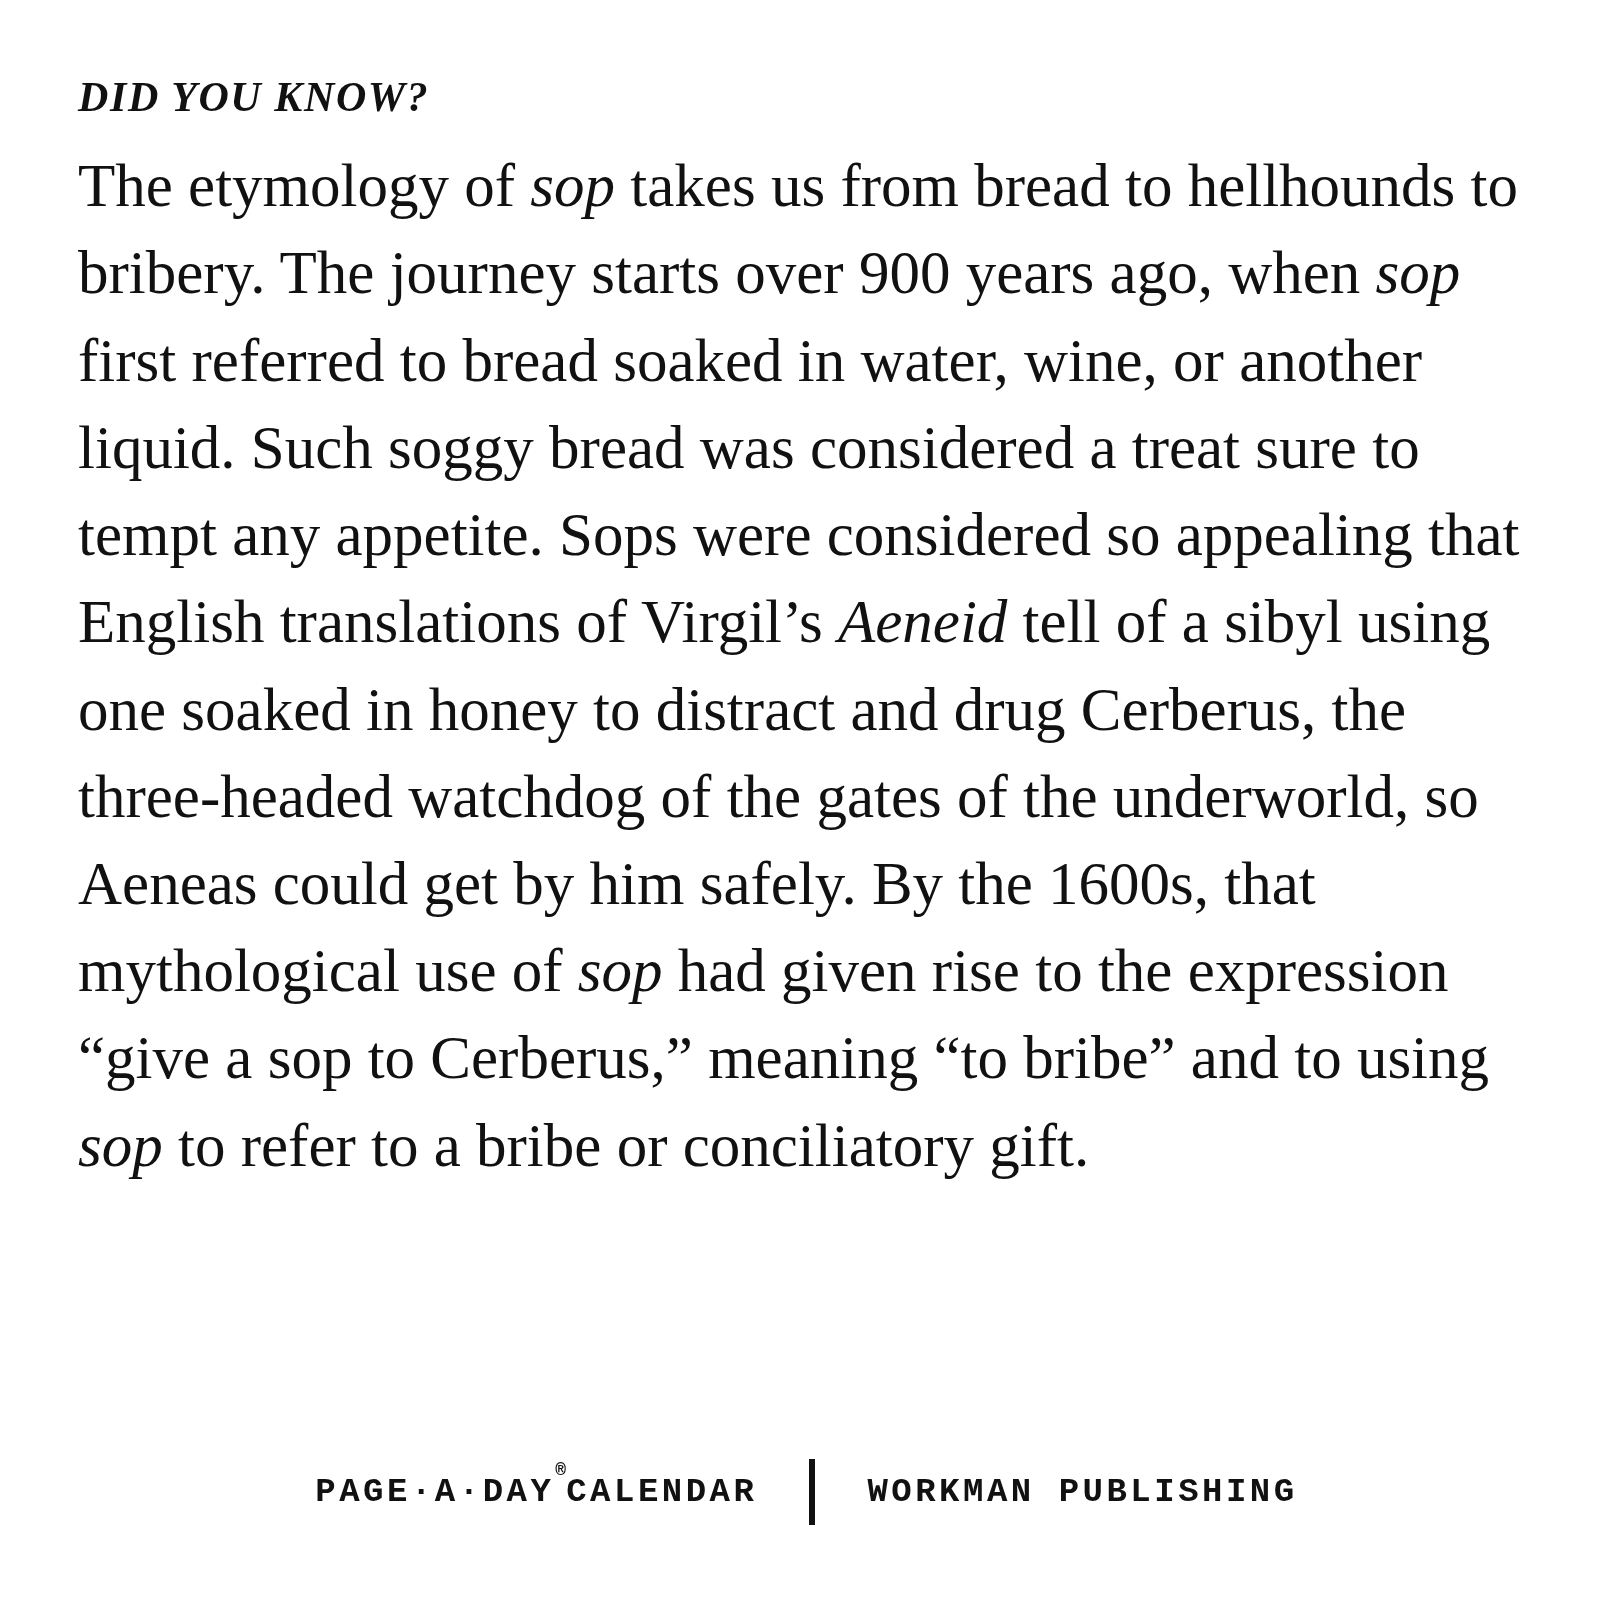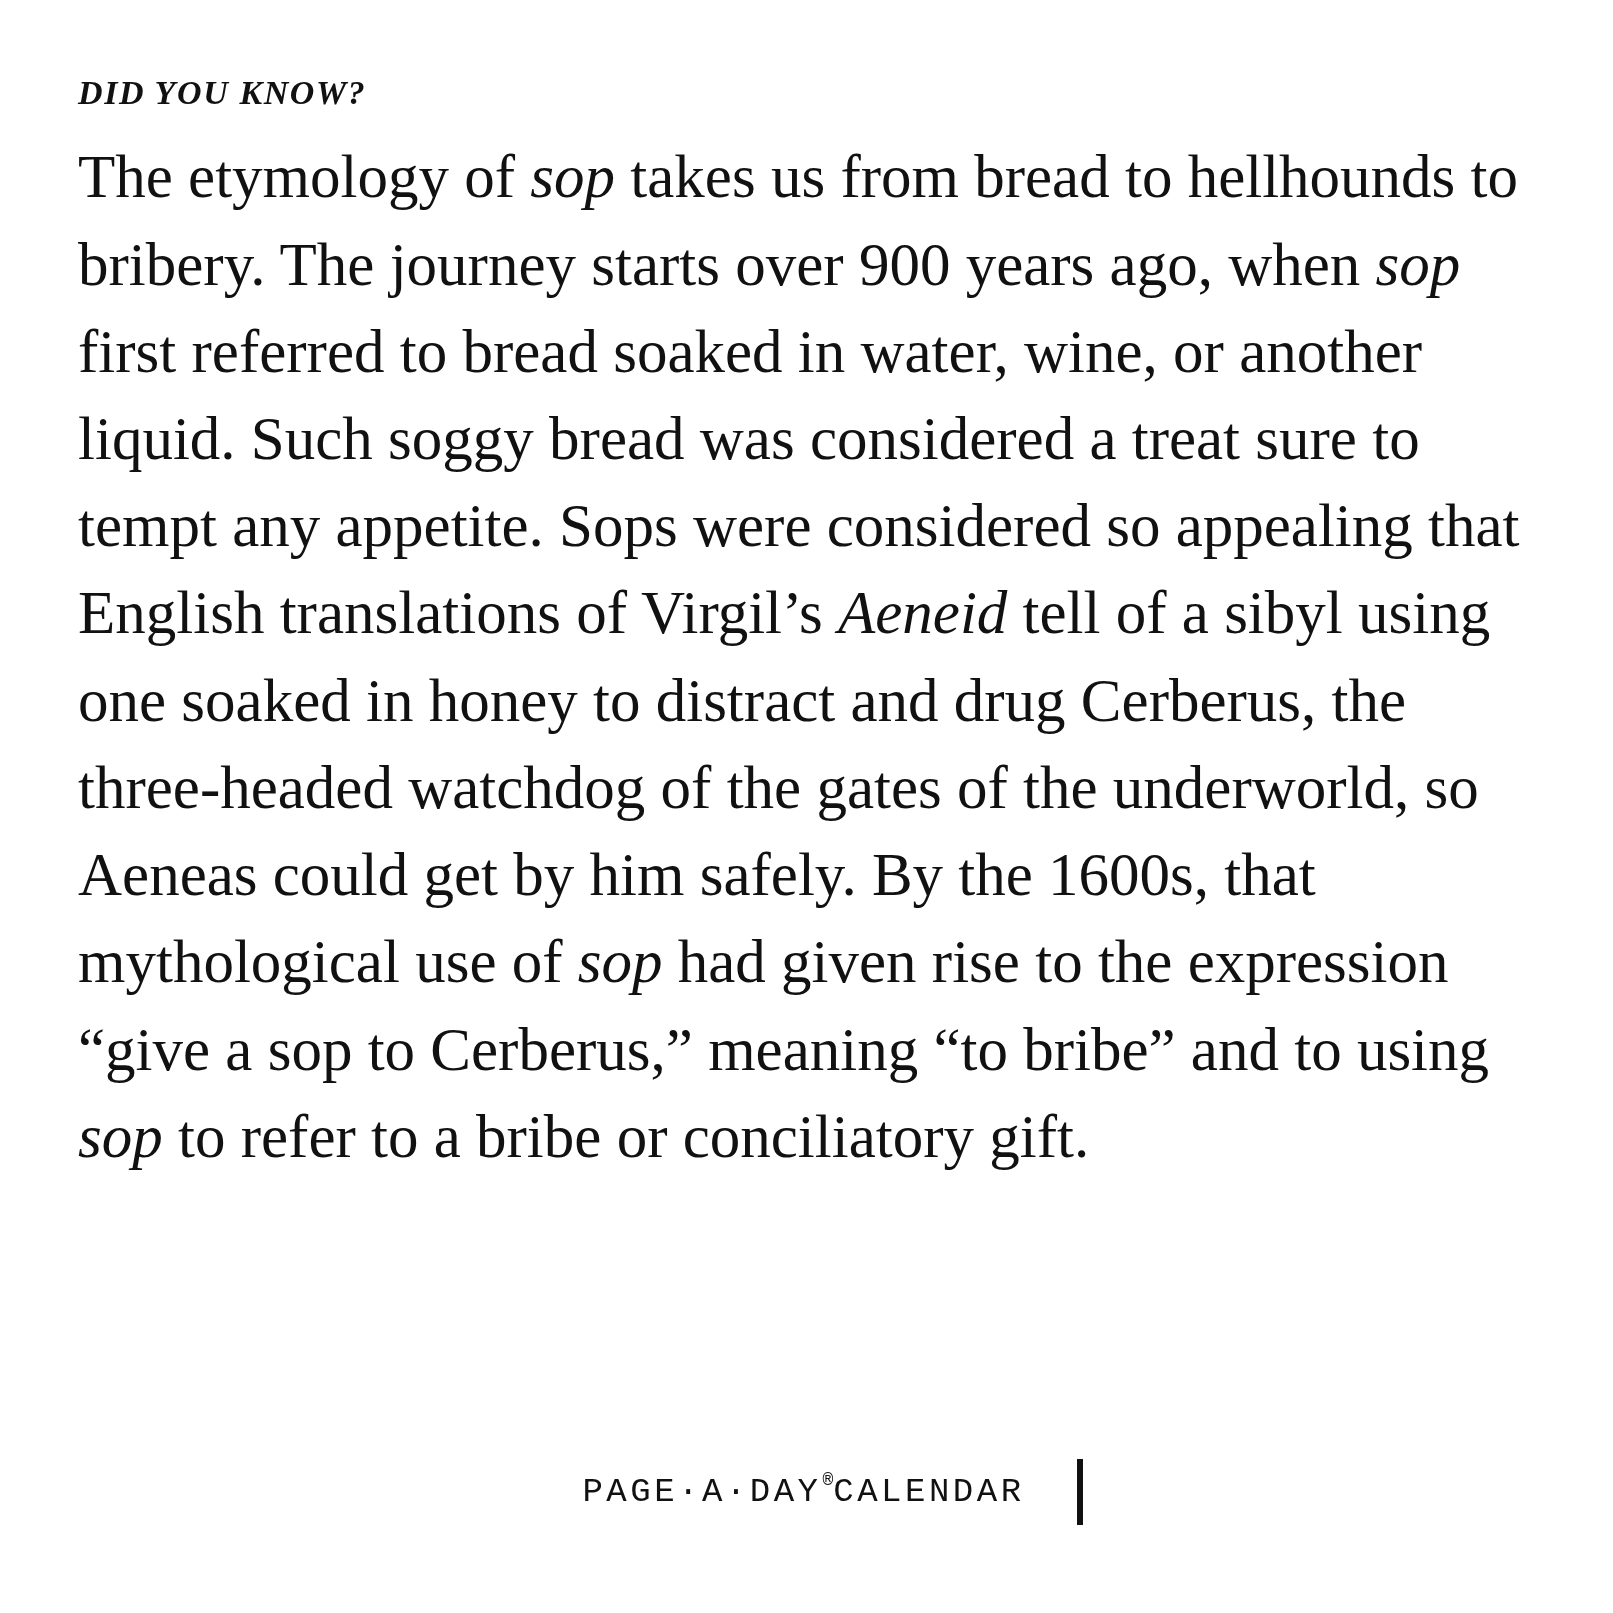--- a/index.html
+++ b/index.html
@@ -20,21 +20,21 @@
     height: 1613px;
     box-sizing: border-box;
     padding: 62px 78px 0 78px;
     display: flex;
     flex-direction: column;
   }
   .kicker {
     font-family: "Liberation Serif", serif;
     font-weight: bold;
     font-style: italic;
-    font-size: 34px;
+    font-size: 42px;
     letter-spacing: 1.6px;
     color: #111111;
     margin: 12px 0 22px 0;
     line-height: 1.1;
   }
   .body-copy {
     font-family: "Liberation Serif", serif;
     font-size: 61px;
     line-height: 1.43;
     color: #111111;
@@ -53,28 +53,28 @@
     left: 78px;
     right: 78px;
     bottom: 88px;
     display: flex;
     align-items: center;
     justify-content: center;
     gap: 0;
   }
   .footer-item {
     font-family: "Liberation Mono", monospace;
-    font-weight: normal;
+    font-weight: bold;
     font-size: 34px;
     letter-spacing: 3.5px;
     color: #111111;
     white-space: nowrap;
     padding: 0 52px;
     display: flex;
-    align-items: center;
+    align-items: flex-start;
   }
   .footer-item .sup {
     font-size: 18px;
     vertical-align: super;
     line-height: 1;
     position: relative;
     top: -12px;
     letter-spacing: 0;
     margin-left: 1px;
   }
@@ -97,15 +97,16 @@
   <div class="spacer"></div>
 
   <div class="footer">
     <div class="footer-item">
       <span>PAGE·A·DAY</span>
         <span class="sup">®</span>
         <span> CALENDAR</span>
     </div>
     <div class="divider"></div>
     <div class="divider"></div>
+    <div class="footer-item">WORKMAN PUBLISHING</div>
   </div>
 
 </div>
 
 </body></html>

